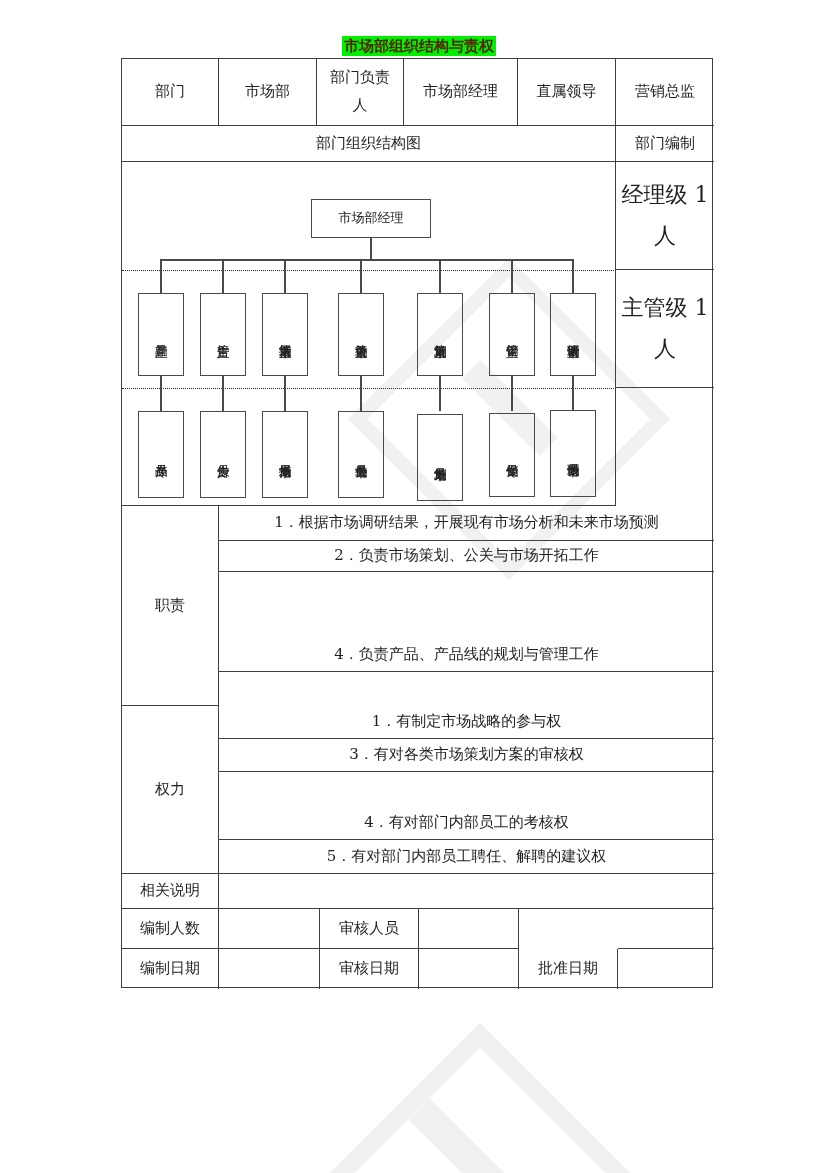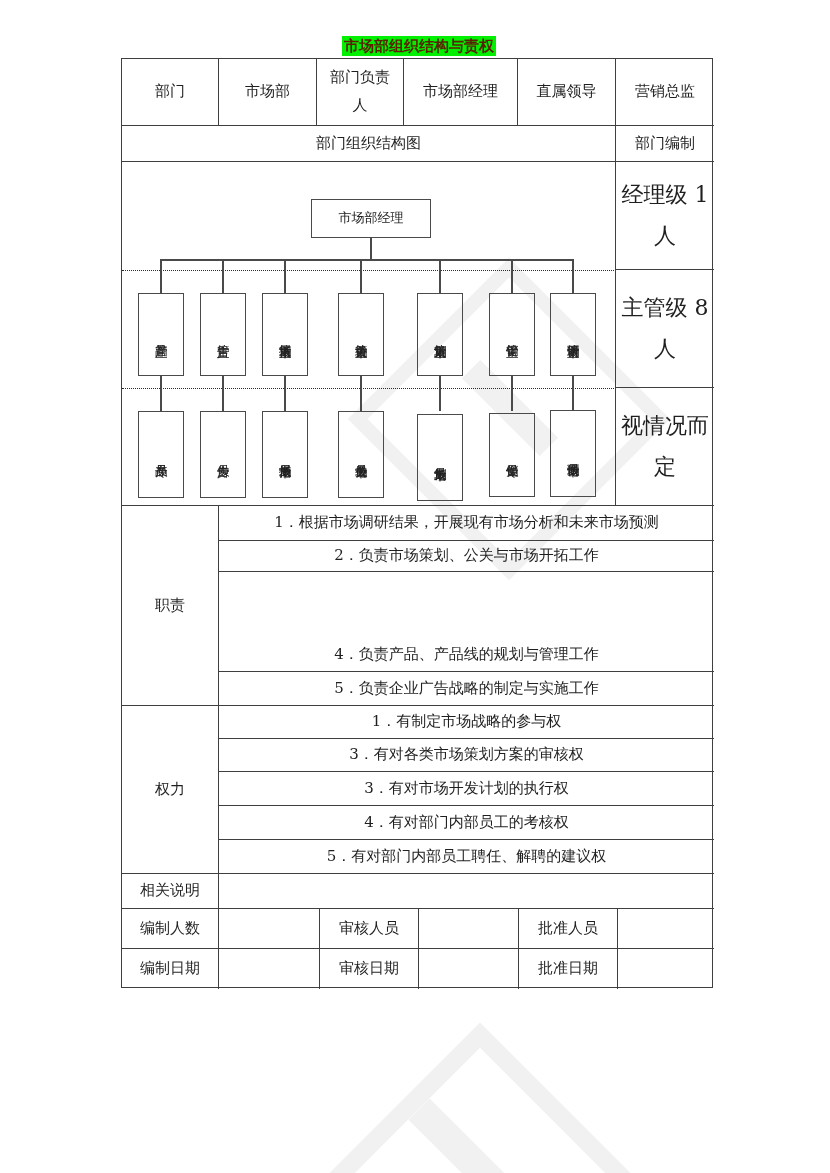--- a/index.html
+++ b/index.html
@@ -134,44 +134,40 @@
         </div>
       <div class="obox" style="left:367px;top:251px;width:46px;height:84px;">
           <span class="vtext">促销专员</span>
         </div>
       <div class="obox" style="left:428px;top:248px;width:46px;height:87px;">
           <span class="vtext">市场调研专员</span>
         </div>
     </div>
 
     <div class="cell no-r lvl" style="left:494px;top:103px;width:98px;height:108px;">经理级 1 人</div>
-    <div class="cell no-r lvl" style="left:494px;top:211px;width:98px;height:118px;">主管级 8 人</div>
-    <div class="cell no-r lvl" style="left:494px;top:329px;width:98px;height:118px;">视情况而定</div>
+    <div class="cell no-r lvl" style="left:494px;top:211px;width:98px;height:118px;">主管级 1 人</div>
 
     <div class="cell left-lbl" style="left:0;top:447px;width:97px;height:200px;">职责</div>
     <div class="cell no-r" style="left:97px;top:447px;width:495px;height:35px;">1．根据市场调研结果，开展现有市场分析和未来市场预测</div>
     <div class="cell no-r" style="left:97px;top:482px;width:495px;height:31px;">2．负责市场策划、公关与市场开拓工作</div>
     <div class="cell no-r" style="left:97px;top:580px;width:495px;height:33px;">4．负责产品、产品线的规划与管理工作</div>
-    <div class="cell no-r" style="left:97px;top:613px;width:495px;height:34px;">5．负责企业广告战略的制定与实施工作</div>
 
     <div class="cell left-lbl" style="left:0;top:647px;width:97px;height:168px;">权力</div>
     <div class="cell no-r" style="left:97px;top:647px;width:495px;height:33px;">1．有制定市场战略的参与权</div>
     <div class="cell no-r" style="left:97px;top:680px;width:495px;height:33px;">3．有对各类市场策划方案的审核权</div>
-    <div class="cell no-r" style="left:97px;top:713px;width:495px;height:34px;">3．有对市场开发计划的执行权</div>
     <div class="cell no-r" style="left:97px;top:747px;width:495px;height:34px;">4．有对部门内部员工的考核权</div>
     <div class="cell no-r" style="left:97px;top:781px;width:495px;height:34px;">5．有对部门内部员工聘任、解聘的建议权</div>
 
     <div class="cell" style="left:0;top:815px;width:97px;height:35px;">相关说明</div>
     <div class="cell no-r" style="left:97px;top:815px;width:495px;height:35px;"></div>
 
     <div class="cell" style="left:0;top:850px;width:97px;height:40px;">编制人数</div>
     <div class="cell" style="left:97px;top:850px;width:101px;height:40px;"></div>
     <div class="cell" style="left:198px;top:850px;width:99px;height:40px;">审核人员</div>
     <div class="cell" style="left:297px;top:850px;width:100px;height:40px;"></div>
-    <div class="cell" style="left:397px;top:850px;width:99px;height:40px;">批准人员</div>
     <div class="cell no-r" style="left:496px;top:850px;width:96px;height:40px;"></div>
 
     <div class="cell no-b" style="left:0;top:890px;width:97px;height:40px;">编制日期</div>
     <div class="cell no-b" style="left:97px;top:890px;width:101px;height:40px;"></div>
     <div class="cell no-b" style="left:198px;top:890px;width:99px;height:40px;">审核日期</div>
     <div class="cell no-b" style="left:297px;top:890px;width:100px;height:40px;"></div>
     <div class="cell no-b" style="left:397px;top:890px;width:99px;height:40px;">批准日期</div>
     <div class="cell no-r no-b" style="left:496px;top:890px;width:96px;height:40px;"></div>
 
   </div>

